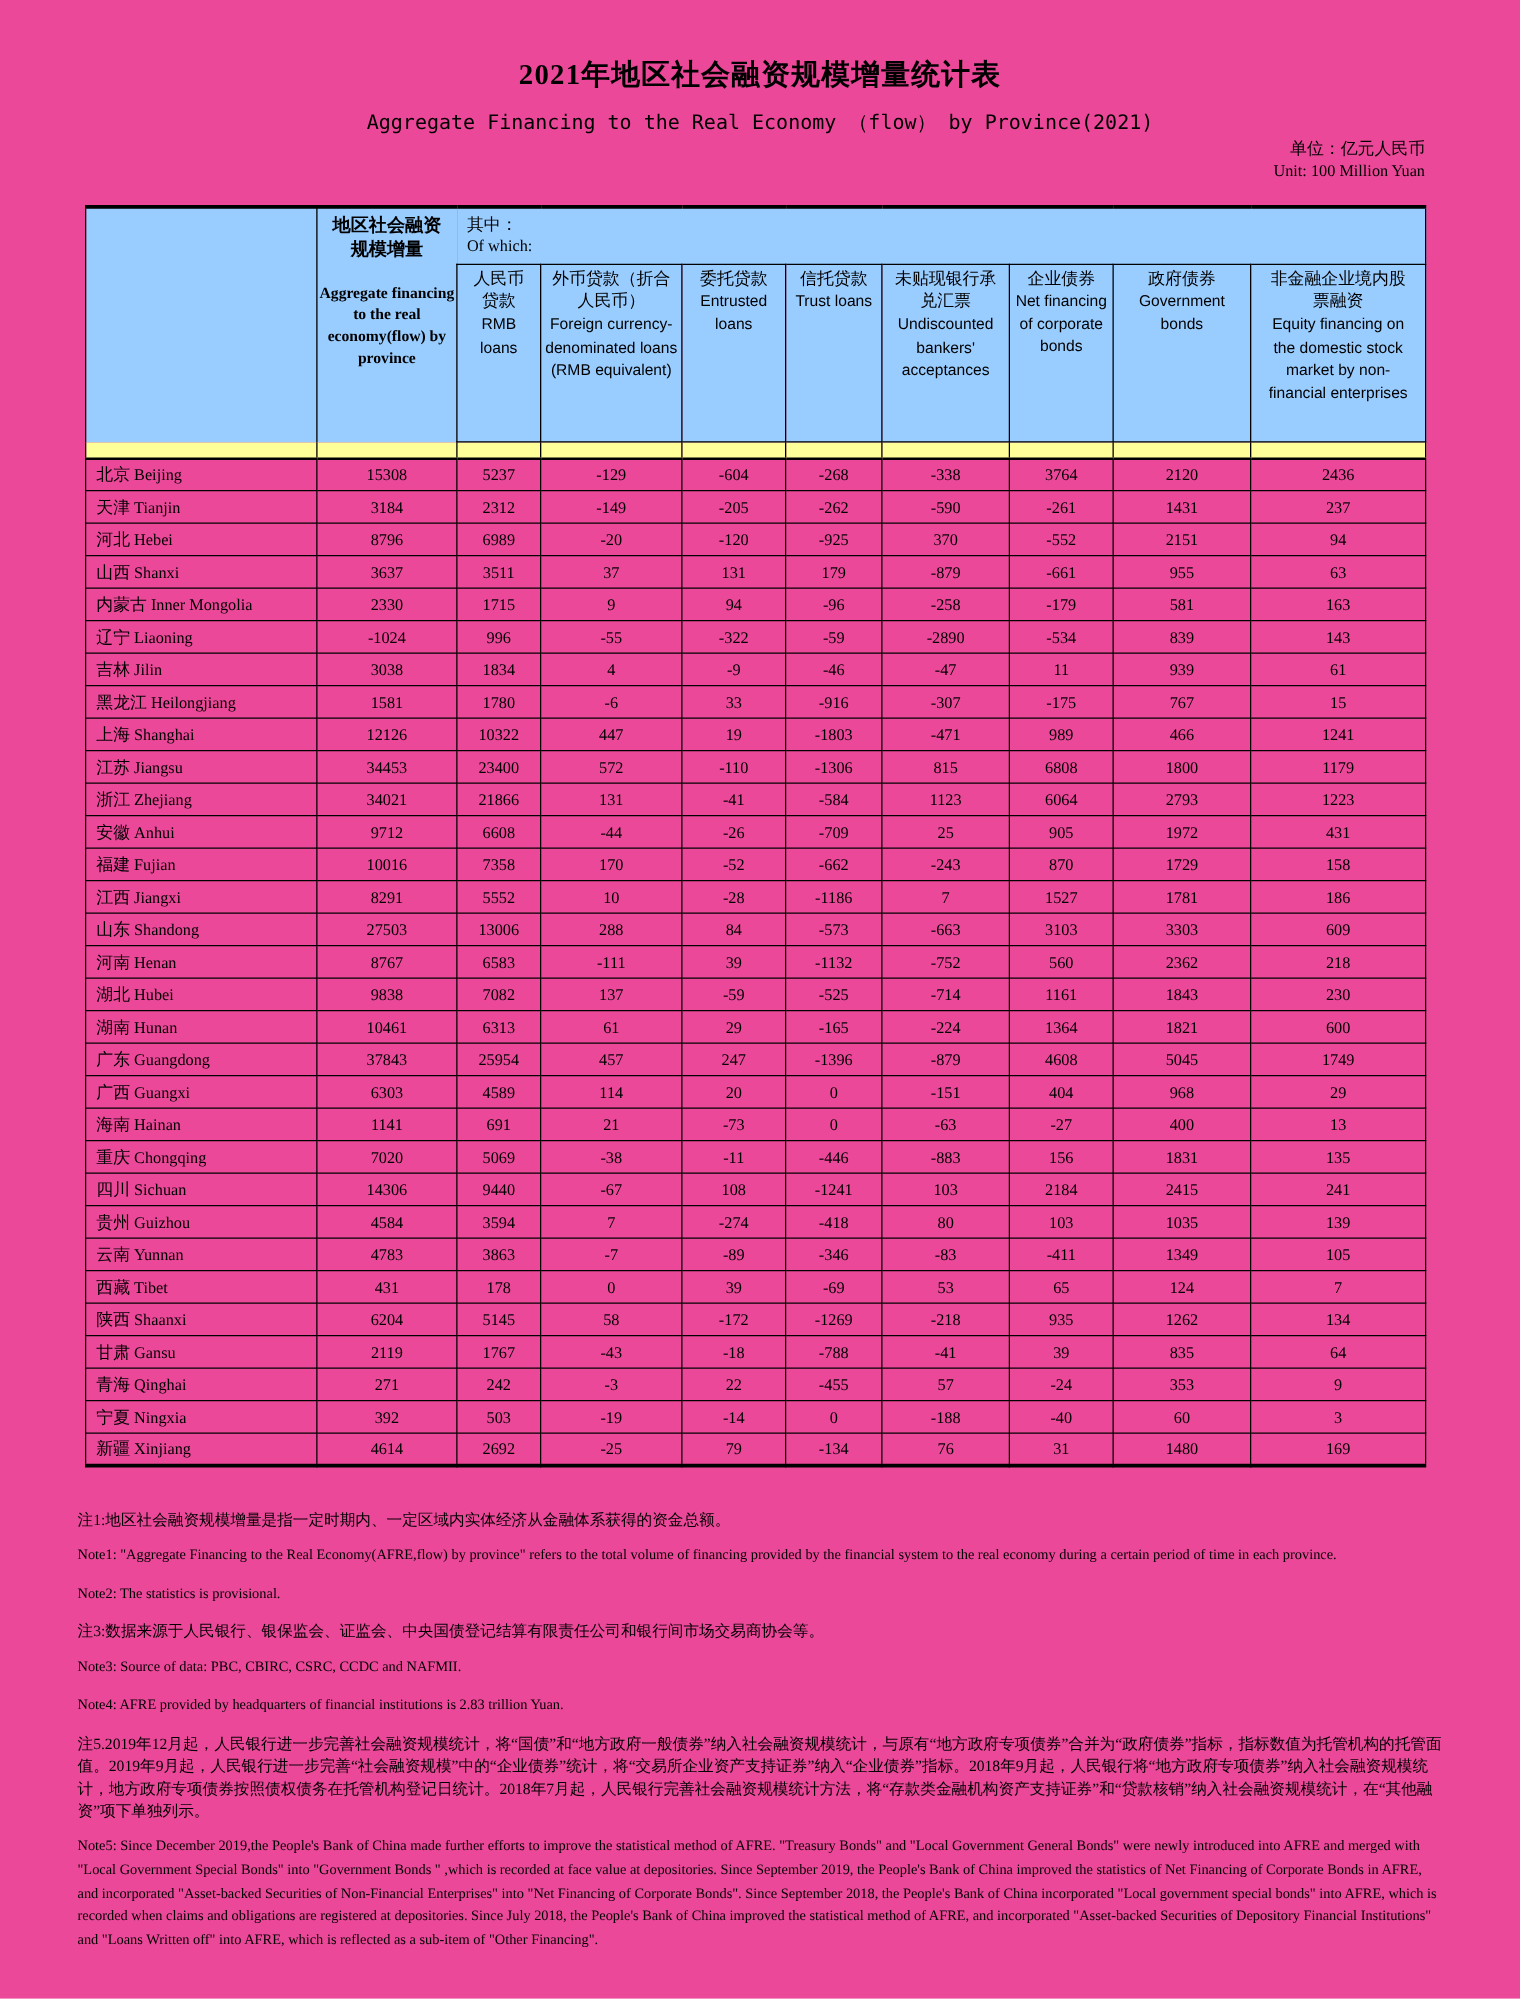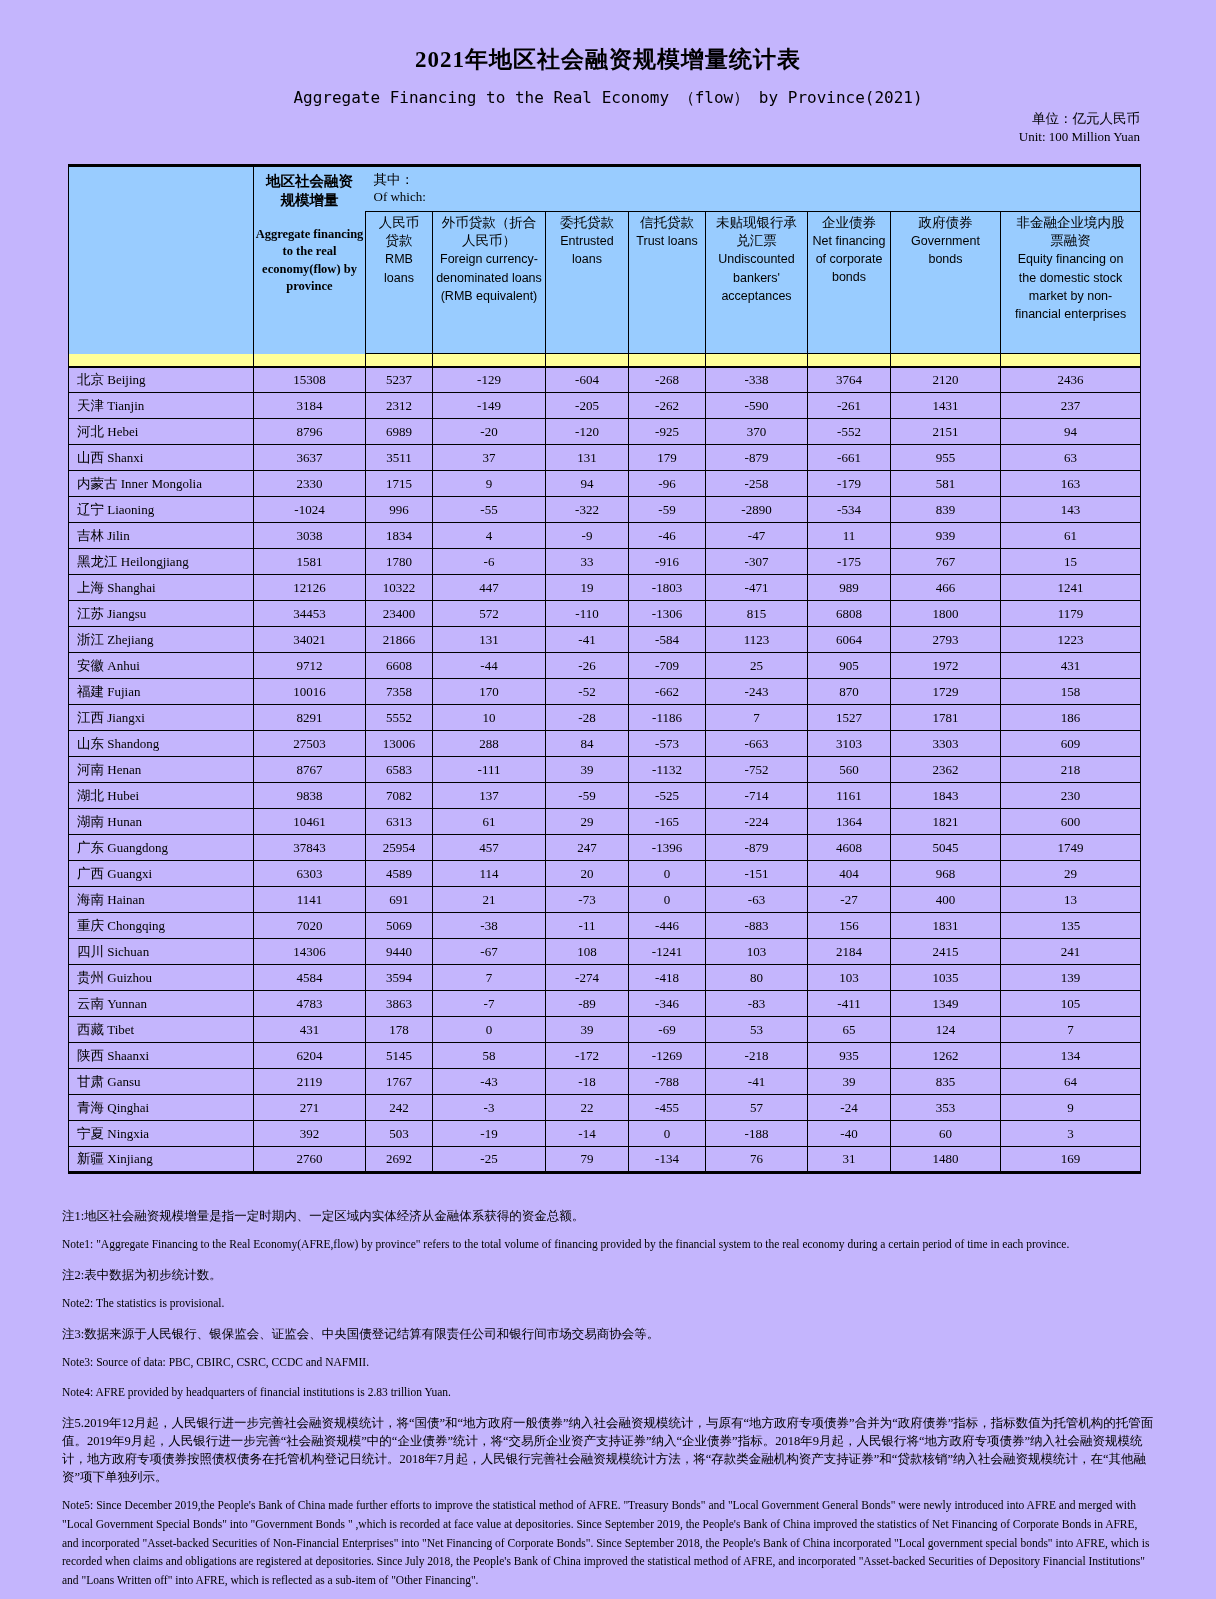--- a/index.html
+++ b/index.html
@@ -1,16 +1,16 @@
 <!DOCTYPE html>
 <html><head>
 <meta charset="utf-8">
 <style>
   html,body{margin:0;padding:0;background:#ffffff;}
-  .page{position:relative;width:1216px;height:1599px;background:#c4b5fd;overflow:hidden;
+  .page{position:relative;width:1216px;height:1599px;background:#ec4899;overflow:hidden;
         font-family:"Liberation Serif","DejaVu Serif",serif;color:#000;}
   .title{position:absolute;top:44px;left:0;width:1216px;text-align:center;
          font-size:23px;font-weight:bold;letter-spacing:1px;}
   .subtitle{position:absolute;top:88px;left:0;width:1216px;text-align:center;
             font-family:"DejaVu Sans Mono","Liberation Mono",monospace;font-size:16px;}
   .unitbox{position:absolute;top:110px;left:68px;width:1072px;text-align:right;line-height:1.35;}
   .unit-cn{font-size:13.5px;}
   .unit-en{font-size:13px;font-family:"Liberation Serif",serif;text-align:right;}
 
   table.afre{position:absolute;top:164px;left:68px;width:1072px;border-collapse:collapse;
@@ -503,37 +503,36 @@
           <td>-19</td>
           <td>-14</td>
           <td>0</td>
           <td>-188</td>
           <td>-40</td>
           <td>60</td>
           <td>3</td>
         </tr>
         <tr>
           <td class="prov"><span class="prov-cn">新疆</span> <span class="prov-en">Xinjiang</span></td>
-          <td>2760</td>
+          <td>4614</td>
           <td>2692</td>
           <td>-25</td>
           <td>79</td>
           <td>-134</td>
           <td>76</td>
           <td>31</td>
           <td>1480</td>
           <td>169</td>
         </tr>
       </tbody>
   </table>
 
   <div class="notes" id="notes">
       <p class="note note-cn">注1:地区社会融资规模增量是指一定时期内、一定区域内实体经济从金融体系获得的资金总额。</p>
       <p class="note note-en">Note1: "Aggregate Financing to the Real Economy(AFRE,flow) by province" refers to the total volume of financing provided by the financial system to the real economy during a certain period of time in each province.</p>
-      <p class="note note-cn">注2:表中数据为初步统计数。</p>
       <p class="note note-en">Note2: The statistics is provisional.</p>
       <p class="note note-cn">注3:数据来源于人民银行、银保监会、证监会、中央国债登记结算有限责任公司和银行间市场交易商协会等。</p>
       <p class="note note-en">Note3: Source of data: PBC, CBIRC, CSRC, CCDC and NAFMII.</p>
       <p class="note note-en">Note4: AFRE provided by headquarters of financial institutions is 2.83 trillion Yuan.</p>
       <p class="note note-cn">注5.2019年12月起，人民银行进一步完善社会融资规模统计，将“国债”和“地方政府一般债券”纳入社会融资规模统计，与原有“地方政府专项债券”合并为“政府债券”指标，指标数值为托管机构的托管面值。2019年9月起，人民银行进一步完善“社会融资规模”中的“企业债券”统计，将“交易所企业资产支持证券”纳入“企业债券”指标。2018年9月起，人民银行将“地方政府专项债券”纳入社会融资规模统计，地方政府专项债券按照债权债务在托管机构登记日统计。2018年7月起，人民银行完善社会融资规模统计方法，将“存款类金融机构资产支持证券”和“贷款核销”纳入社会融资规模统计，在“其他融资”项下单独列示。</p>
       <p class="note note-en">Note5:  Since December 2019,the People's Bank of China made further efforts to improve the statistical method of AFRE. "Treasury Bonds" and "Local Government General Bonds" were newly introduced into AFRE and merged with  "Local Government Special Bonds" into "Government Bonds " ,which is recorded at face value at depositories. Since September 2019, the People's Bank of China improved the statistics of Net Financing of Corporate Bonds in AFRE, and incorporated "Asset-backed Securities of Non-Financial Enterprises" into "Net Financing of Corporate Bonds".  Since September 2018, the People's Bank of China incorporated "Local government special bonds" into AFRE, which is recorded when claims and obligations are registered at depositories. Since July 2018, the People's Bank of China improved the statistical method of AFRE, and incorporated "Asset-backed Securities of Depository Financial Institutions" and "Loans Written off" into AFRE, which is reflected as a sub-item of "Other Financing".</p>
     </div>
 
 </div>
 

